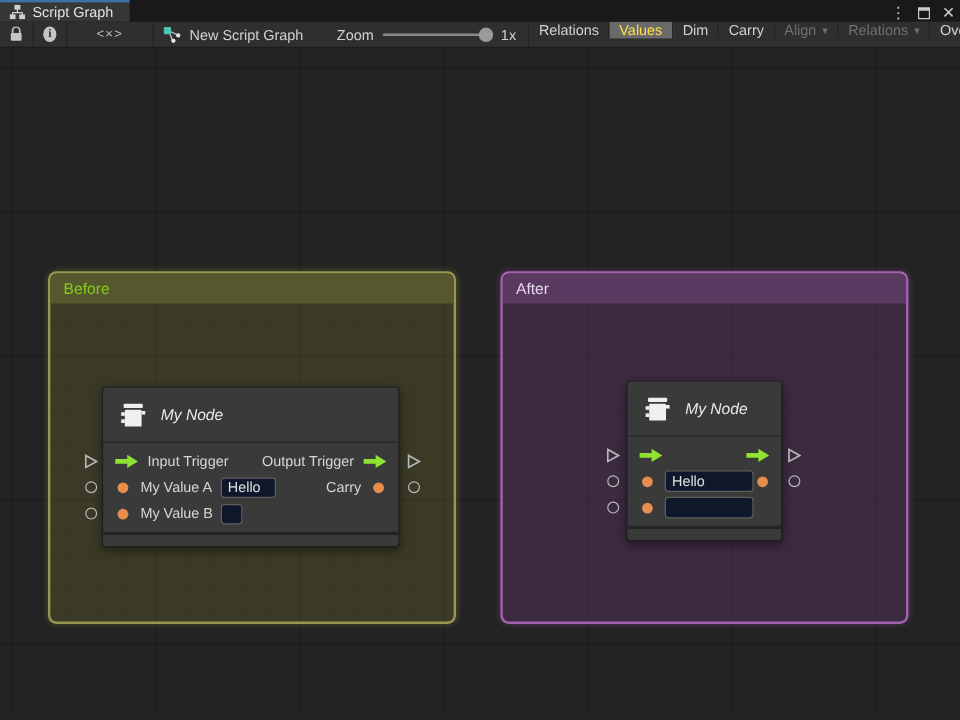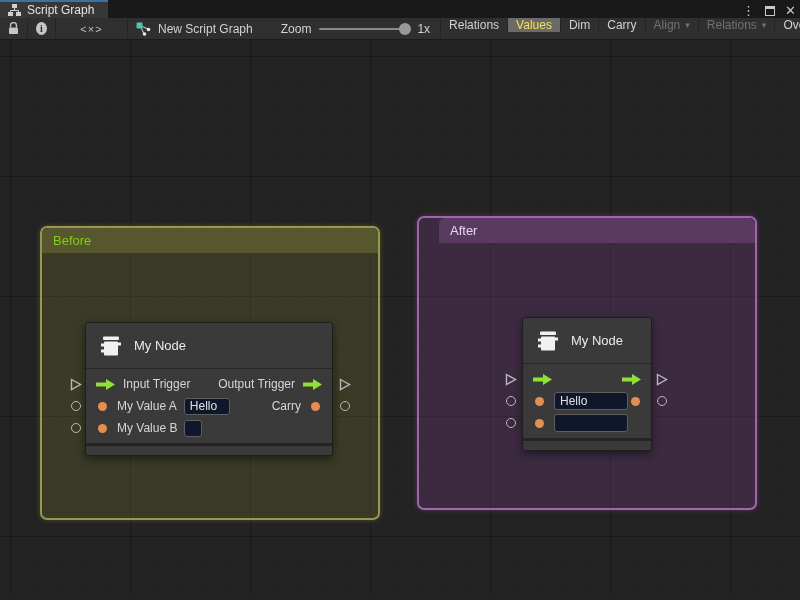--- a/index.html
+++ b/index.html
@@ -51,21 +51,21 @@
                   border-radius:6px 6px 0 0; font-size:13px; }
   .group.olive { border:2px solid #97974F; box-shadow:0 0 5px rgba(170,170,80,0.35); background:rgba(120,120,50,0.28); }
   .group.olive .group-header { background:#56562f; color:#84cc16; }
   .group.purple { border:2px solid #A363AE; box-shadow:0 0 5px rgba(170,100,180,0.35); background:rgba(135,65,150,0.26); }
   .group.purple .group-header { background:#5b3a62; color:#e6d8ea; }
 
   
   .node { position:absolute; background:#3a3a3a; border:1px solid #1e1e1e; border-radius:3px;
           box-shadow:0 3px 8px rgba(0,0,0,0.45); color:#d6d6d6; }
   .node-header { height:46px; display:flex; align-items:center; gap:10px; padding:0 12px; border-bottom:1px solid #262626; }
-  .node-title { font-size:13px; color:#eaeaea; }
+  .node-title { font-size:13px; color:#eaeaea;font-style:italic; }
   .node-body { padding:4px 0; }
   .prow { height:22px; display:flex; align-items:center; justify-content:space-between; padding:0 9px; font-size:12px; }
   .pgroup { display:flex; align-items:center; gap:7px; }
   .dot { width:9px; height:9px; border-radius:50%; background:#E58E4E; flex:0 0 auto; }
   .nfield { background:#0f172a; border:1px solid #5e5e5e; border-radius:3px; height:17px; color:#e0e0e0;
             font-size:12px; padding:0 5px; font-family:"Liberation Sans","DejaVu Sans",sans-serif; outline:none; }
   .nfield.w-hello { width:46px; }
   .nfield.w-tiny { width:18px; }
   .nfield.w-wide { width:74px; height:18px; }
   .node-footer { height:12px; border-top:3px solid #242424; border-radius:0 0 3px 3px; background:#3a3a3a; }
@@ -148,21 +148,21 @@
   </div>
 
   <div class="canvas">
 
     <div class="group olive" style="left:40px; top:186px;">
       <div class="group-header">
         <span>Before</span>
       </div>
     </div>
 
-    <div class="group purple" style="left:417px; top:176px;padding-left:20px;">
+    <div class="group purple" style="left:417px; top:186px;">
       <div class="group-header">
         <span>After</span>
       </div>
     </div>
 
     <div class="node" style="left:85px; top:282px; width:248px;">
       <div class="node-header">
         <svg width="26" height="26" viewBox="0 0 26 26">
           <rect x="5" y="3.5" width="16" height="3.5" rx="1" fill="#f0f0f0"></rect>
           <rect x="6" y="8.5" width="14" height="14" rx="1" fill="#f0f0f0"></rect>

